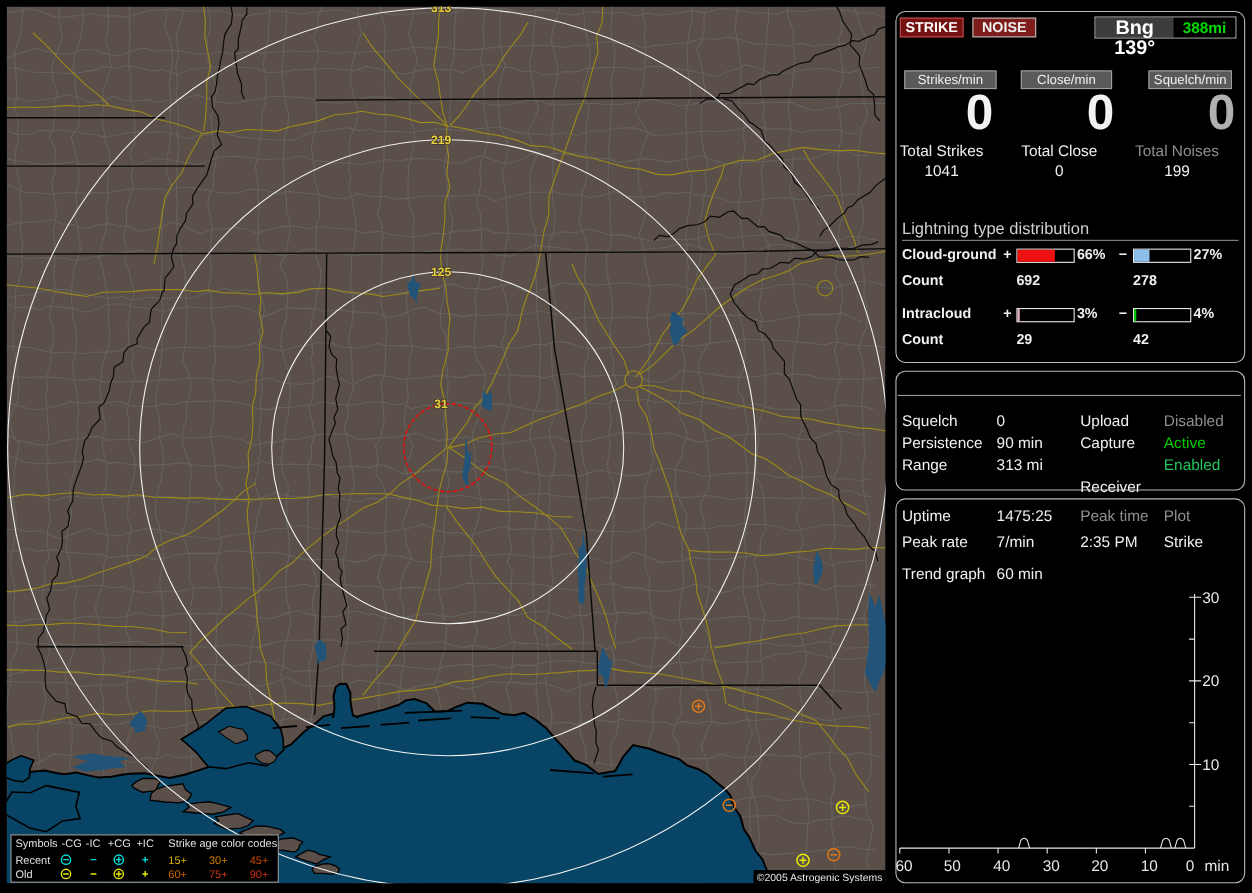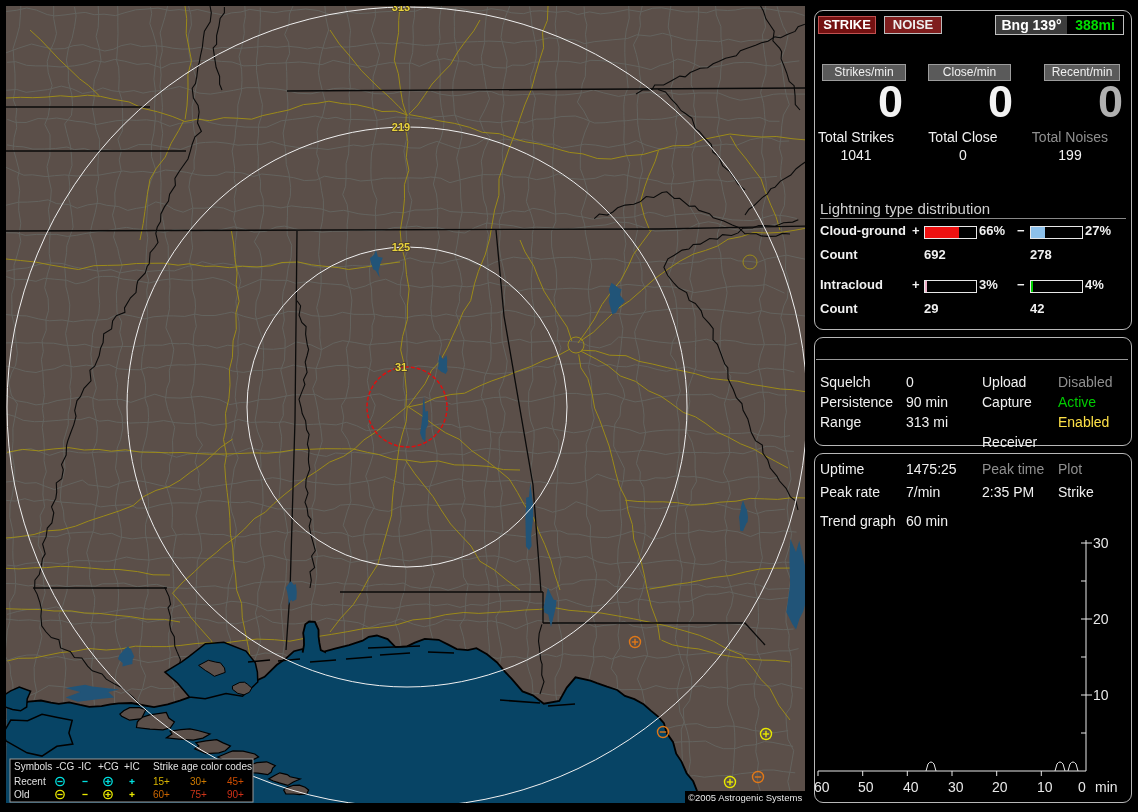--- a/index.html
+++ b/index.html
@@ -274,27 +274,27 @@
 <text x="688" y="801" font-family="Liberation Sans, sans-serif" font-size="9.5" fill="#e8e8e8">©2005 Astrogenic Systems</text>
 </svg>
 
 <div class="panel" style="left:814px;top:10px;width:318px;height:320px"></div>
 <div class="panel" style="left:814px;top:337px;width:318px;height:109px"></div>
 <div class="panel" style="left:814px;top:453px;width:318px;height:350px"></div>
 
 <div class="btn" style="left:818px;top:16px;width:58px;height:18px;background:#741111;border-color:#c05050;color:#fff">STRIKE</div>
 <div class="btn" style="left:884px;top:16px;width:58px;height:18px;background:#7f1d1d;border-color:#bbb;color:#eee">NOISE</div>
 <div style="position:absolute;left:995px;top:15px;width:129px;height:20px;border:1px solid #c0c0c0;display:flex">
-  <div style="background:#3c3c3c;color:#fff;font-weight:bold;font-size:14px;line-height:18px;padding:0 4px;width:71px;text-align:center">Bng 139°</div>
+  <div style="background:#3c3c3c;color:#fff;font-weight:bold;font-size:18px;line-height:18px;padding:0 4px;width:71px;text-align:center">Bng 139°</div>
   <div style="background:#000;color:#00dd00;font-weight:bold;font-size:14px;line-height:18px;width:56px;text-align:center;padding:0">388mi</div>
 </div>
 
 <div class="lab" style="left:822px;top:64px;width:84px">Strikes/min</div>
 <div class="lab" style="left:928px;top:64px;width:83px">Close/min</div>
-<div class="lab" style="left:1044px;top:64px;width:76px">Recent/min</div>
+<div class="lab" style="left:1044px;top:64px;width:76px">Squelch/min</div>
 
 <div class="bigzero" style="left:803px;top:79px;width:100px;color:#f2f2f2">0</div>
 <div class="bigzero" style="left:913px;top:79px;width:100px;color:#f2f2f2">0</div>
 <div class="bigzero" style="left:1023px;top:79px;width:100px;color:#b0b0b0">0</div>
 
 <div class="rt" style="left:806px;top:129px;width:100px;color:#f0f0f0">Total Strikes</div>
 <div class="rt" style="left:806px;top:147px;width:100px;color:#f0f0f0">1041</div>
 <div class="rt" style="left:913px;top:129px;width:100px;color:#f0f0f0">Total Close</div>
 <div class="rt" style="left:913px;top:147px;width:100px;color:#f0f0f0">0</div>
 <div class="rt" style="left:1020px;top:129px;width:100px;color:#8f8f8f">Total Noises</div>
@@ -341,21 +341,21 @@
     <div class="t" style="left:906px;top:374px">0</div>
 <div class="t" style="left:982px;top:374px">Upload</div>
     <div class="t" style="left:1058px;top:374px;color:#8f8f8f">Disabled</div>
 <div class="t" style="left:820px;top:394px">Persistence</div>
     <div class="t" style="left:906px;top:394px">90 min</div>
 <div class="t" style="left:982px;top:394px">Capture</div>
     <div class="t" style="left:1058px;top:394px;color:#00cc00">Active</div>
 <div class="t" style="left:820px;top:414px">Range</div>
     <div class="t" style="left:906px;top:414px">313 mi</div>
 <div class="t" style="left:982px;top:434px">Receiver</div>
-    <div class="t" style="left:1058px;top:414px;color:#fde047">Enabled</div>
+    <div class="t" style="left:1058px;top:414px;color:#22c55e">Enabled</div>
 
 <div class="t" style="left:820px;top:461px">Uptime</div>
     <div class="t" style="left:906px;top:461px">1475:25</div>
 <div class="t" style="left:982px;top:461px;color:#8f8f8f">Peak time</div>
     <div class="t" style="left:1058px;top:461px;color:#8f8f8f">Plot</div>
 <div class="t" style="left:820px;top:484px">Peak rate</div>
     <div class="t" style="left:906px;top:484px">7/min</div>
 <div class="t" style="left:982px;top:484px">2:35 PM</div>
     <div class="t" style="left:1058px;top:484px">Strike</div>
 <div class="t" style="left:820px;top:513px">Trend graph</div>

